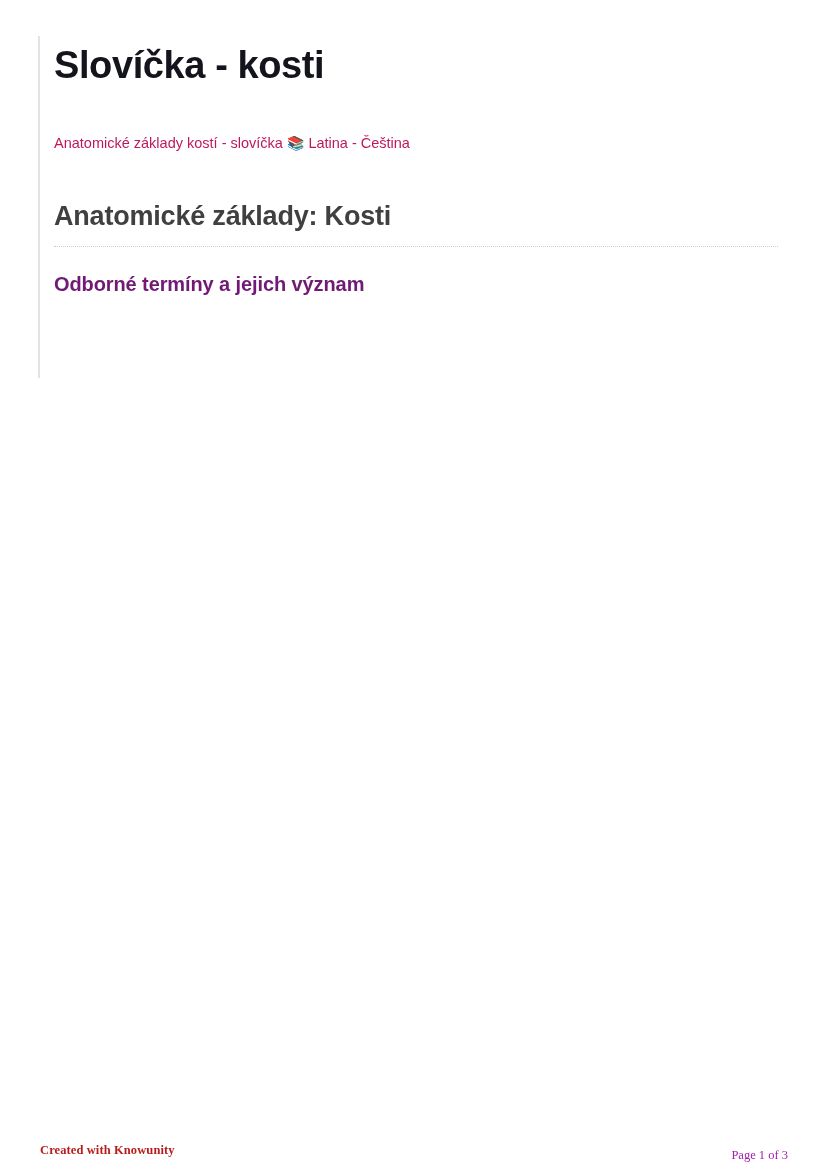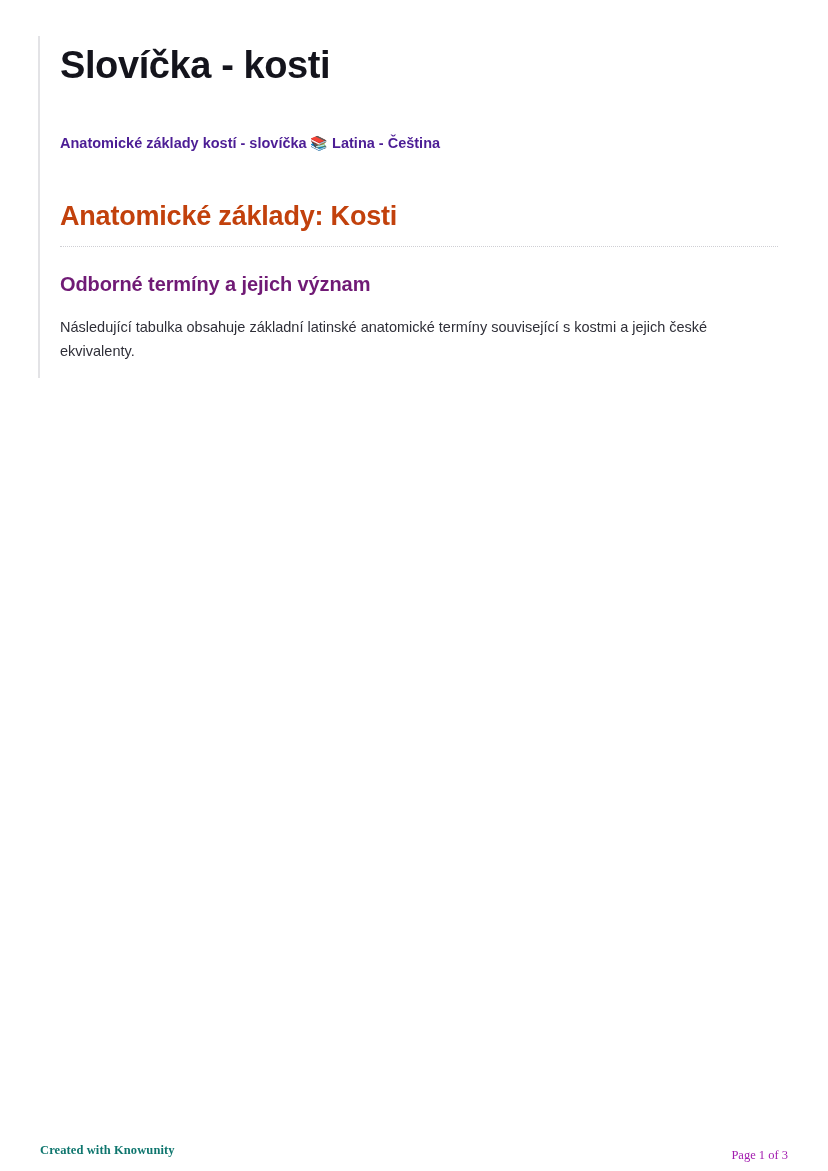--- a/index.html
+++ b/index.html
@@ -32,48 +32,48 @@
   }
   .accent-rule {
     position: absolute;
     left: 0;
     top: 0;
     width: 2px;
     height: 342px;
     background: #e3e3e6;
   }
   .content {
-    padding-left: 22px;
+    padding-left: 16px;
   }
 
   .doc-title {
     font-size: 38px;
     line-height: 1.15;
     font-weight: bold;
     letter-spacing: -0.4px;
     color: #14141c;
     margin: 0 0 0 0;
     padding-top: 8px;
   }
 
   .doc-subtitle {
     font-size: 14.5px;
     line-height: 1.5;
-    color: #4c1d95;
+    color: #be185d;
     margin-top: 45px;
-    font-weight: bold;
+    font-weight: normal;
   }
   .doc-subtitle .emoji {
     font-size: 14px;
   }
 
   .section-title {
     font-size: 27px;
     font-weight: bold;
-    color: #c2410c;
+    color: #404040;
     letter-spacing: -0.2px;
     margin-top: 47px;
     padding-bottom: 14px;
     border-bottom: 1px dotted #cfcfd4;
   }
 
   .sub-title {
     font-size: 20px;
     font-weight: bold;
     color: #701a75;
@@ -97,21 +97,21 @@
     width: 828px;
     height: 60px;
   }
   .footer-left {
     position: absolute;
     left: 40px;
     bottom: 13px;
     font-family: "Liberation Serif", serif;
     font-size: 12.5px;
     font-weight: bold;
-    color: #0f766e;
+    color: #b91c1c;
     letter-spacing: 0.1px;
   }
   .footer-right {
     position: absolute;
     right: 40px;
     bottom: 8px;
     font-family: "Liberation Serif", serif;
     font-size: 12.5px;
     color: #a21caf;
   }
@@ -131,21 +131,20 @@
       <div class="doc-subtitle">
         <span>Anatomické základy kostí - slovíčka</span>
         <span class="emoji">📚</span>
         <span>Latina - Čeština</span>
       </div>
 
       <h2 class="section-title">Anatomické základy: Kosti</h2>
 
       <h3 class="sub-title">Odborné termíny a jejich význam</h3>
 
-      <p class="body-text">Následující tabulka obsahuje základní latinské anatomické termíny související s kostmi a jejich české ekvivalenty.</p>
 
     </div>
   </div>
 
   <div class="footer">
     <div class="footer-left">Created with Knowunity</div>
     <div class="footer-right">Page 1 of 3</div>
   </div>
 
 </div>

